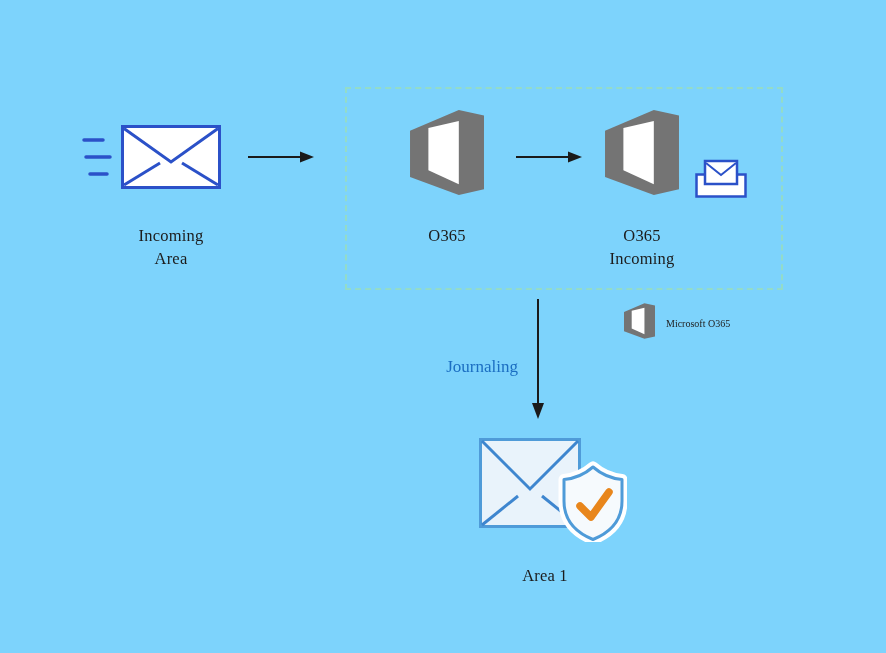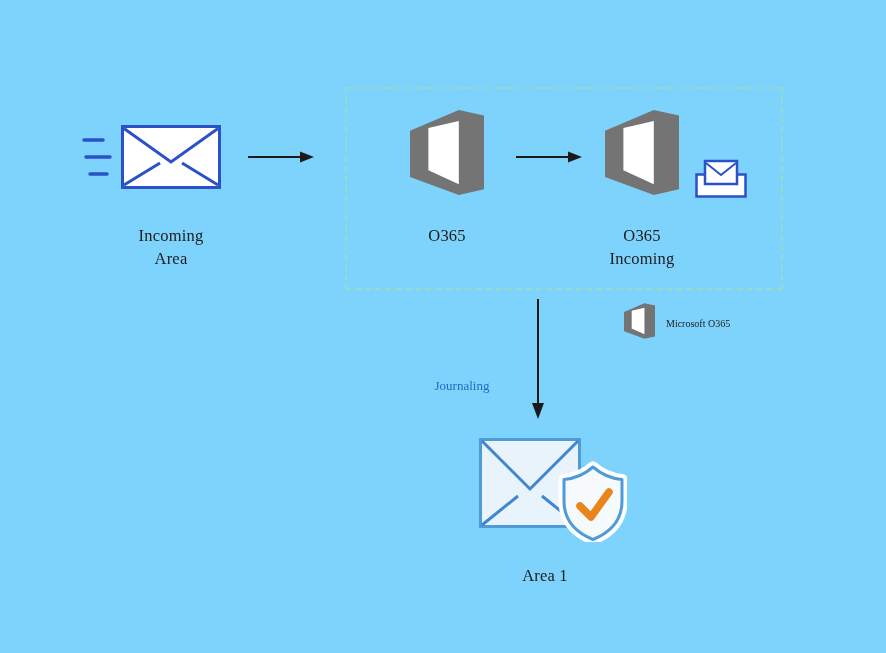--- a/index.html
+++ b/index.html
@@ -43,23 +43,23 @@
 
   #inbox-icon{left:695px; top:159px; width:52px; height:40px;}
 
   #legend-icon{left:624px; top:303px; width:31px; height:36px;}
   #legend-label{
     left:666px; top:315px;
     font-size:10px; line-height:18px; color:#222222;
   }
 
   #journaling-label{
-    left:406px; top:375px; width:112px;
-    text-align:center;
-    font-size:13px; line-height:22px;
+    left:406px; top:356px; width:112px;
+    text-align:right;
+    font-size:17px; line-height:22px;
     color:#1b6ec2;
   }
   #down-arrow{left:531px; top:299px; width:14px; height:121px;}
 
   #area1-icon{left:477px; top:430px; width:150px; height:112px;}
   #area1-label{left:465px; top:556px; width:160px;margin-top:8px;}
 </style>
 </head>
 <body>
 

